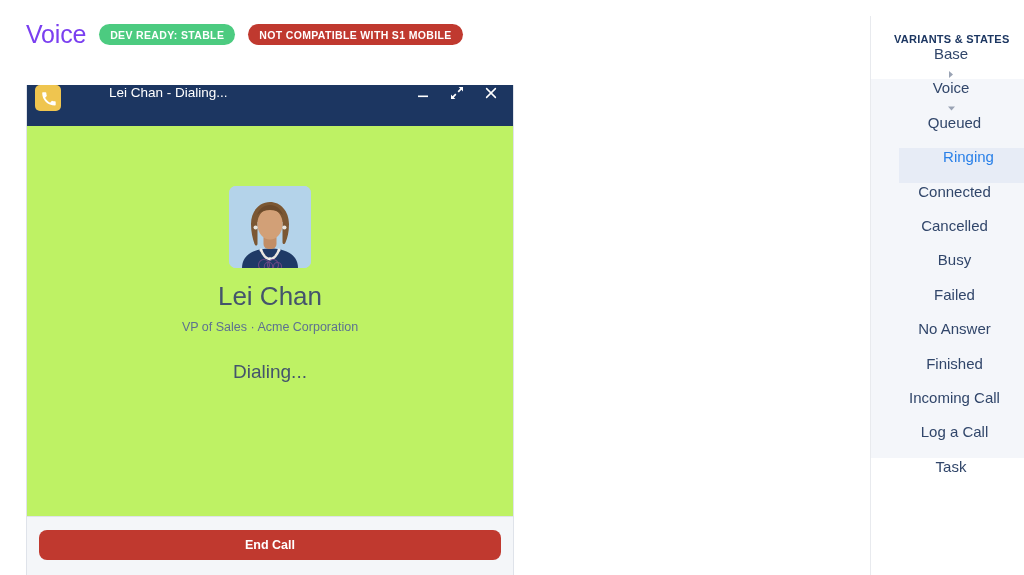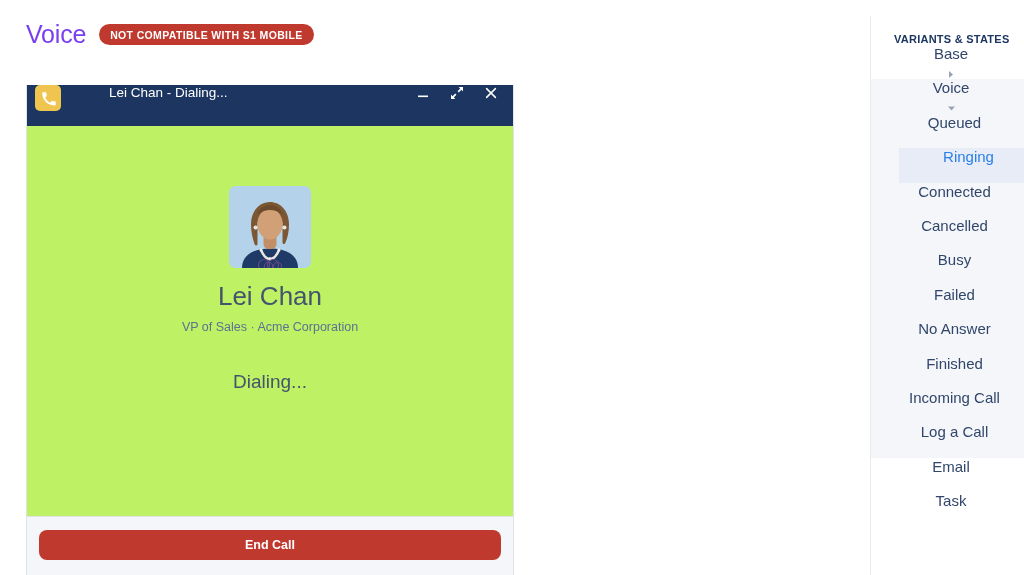--- a/index.html
+++ b/index.html
@@ -125,21 +125,21 @@
     line-height: 1.15;
     text-align: center;
   }
   .contact-meta {
     margin-top: 8px;
     font-size: 12.5px;
     color: #5d7290;
     text-align: center;
   }
   .call-status {
-    margin-top: 37px;
+    margin-top: 27px;
     font-size: 19px;
     color: #44546c;
     text-align: center;
   }
 
   .cw-footer {
     background: #f4f6f9;
     border-top: 1px solid #dfe3ea;
     padding: 13px 12px 16px;
   }
@@ -204,20 +204,21 @@
   }
   .sb-chev svg { display: block; }
 </style>
 </head>
 <body>
 
 <div id="app">
 
   <div class="page-header">
     <div class="page-title">Voice</div>
+    <span class="badge badge-stable">DEV READY: STABLE</span>
     <span class="badge badge-incompatible">NOT COMPATIBLE WITH S1 MOBILE</span>
   </div>
 
   <div class="call-window">
 
     <div class="cw-titlebar">
       <div class="cw-appicon">
         <svg width="15" height="15" viewBox="0 0 24 24" aria-hidden="true">
           <path fill="#ffffff" d="M6.6 10.8c1.7 3.4 4.5 6.2 7.9 7.9l2.6-2.6c.3-.3.8-.4 1.2-.3 1.3.4 2.7.7 4.1.7.6 0 1.1.5 1.1 1.1V22c0 .6-.5 1.1-1.1 1.1C10.9 23.1 1.9 14.1 1.9 3c0-.6.5-1.1 1.1-1.1h4.4c.6 0 1.1.5 1.1 1.1 0 1.4.2 2.8.7 4.1.1.4 0 .9-.3 1.2l-2.3 2.5z"></path>
         </svg>
@@ -334,24 +335,19 @@
           </div>
           <div class="sb-row child">
             <span class="sb-label">Incoming Call</span>
           </div>
           <div class="sb-row child">
             <span class="sb-label">Log a Call</span>
           </div>
         </div>
         <div class="sb-group">
           <div class="sb-row">
-            <span class="sb-label">Email</span>
-          </div>
-        </div>
-        <div class="sb-group">
-          <div class="sb-row">
             <span class="sb-label">Task</span>
           </div>
         </div>
       </div>
   </div>
 
 </div>
 
 </body></html>

